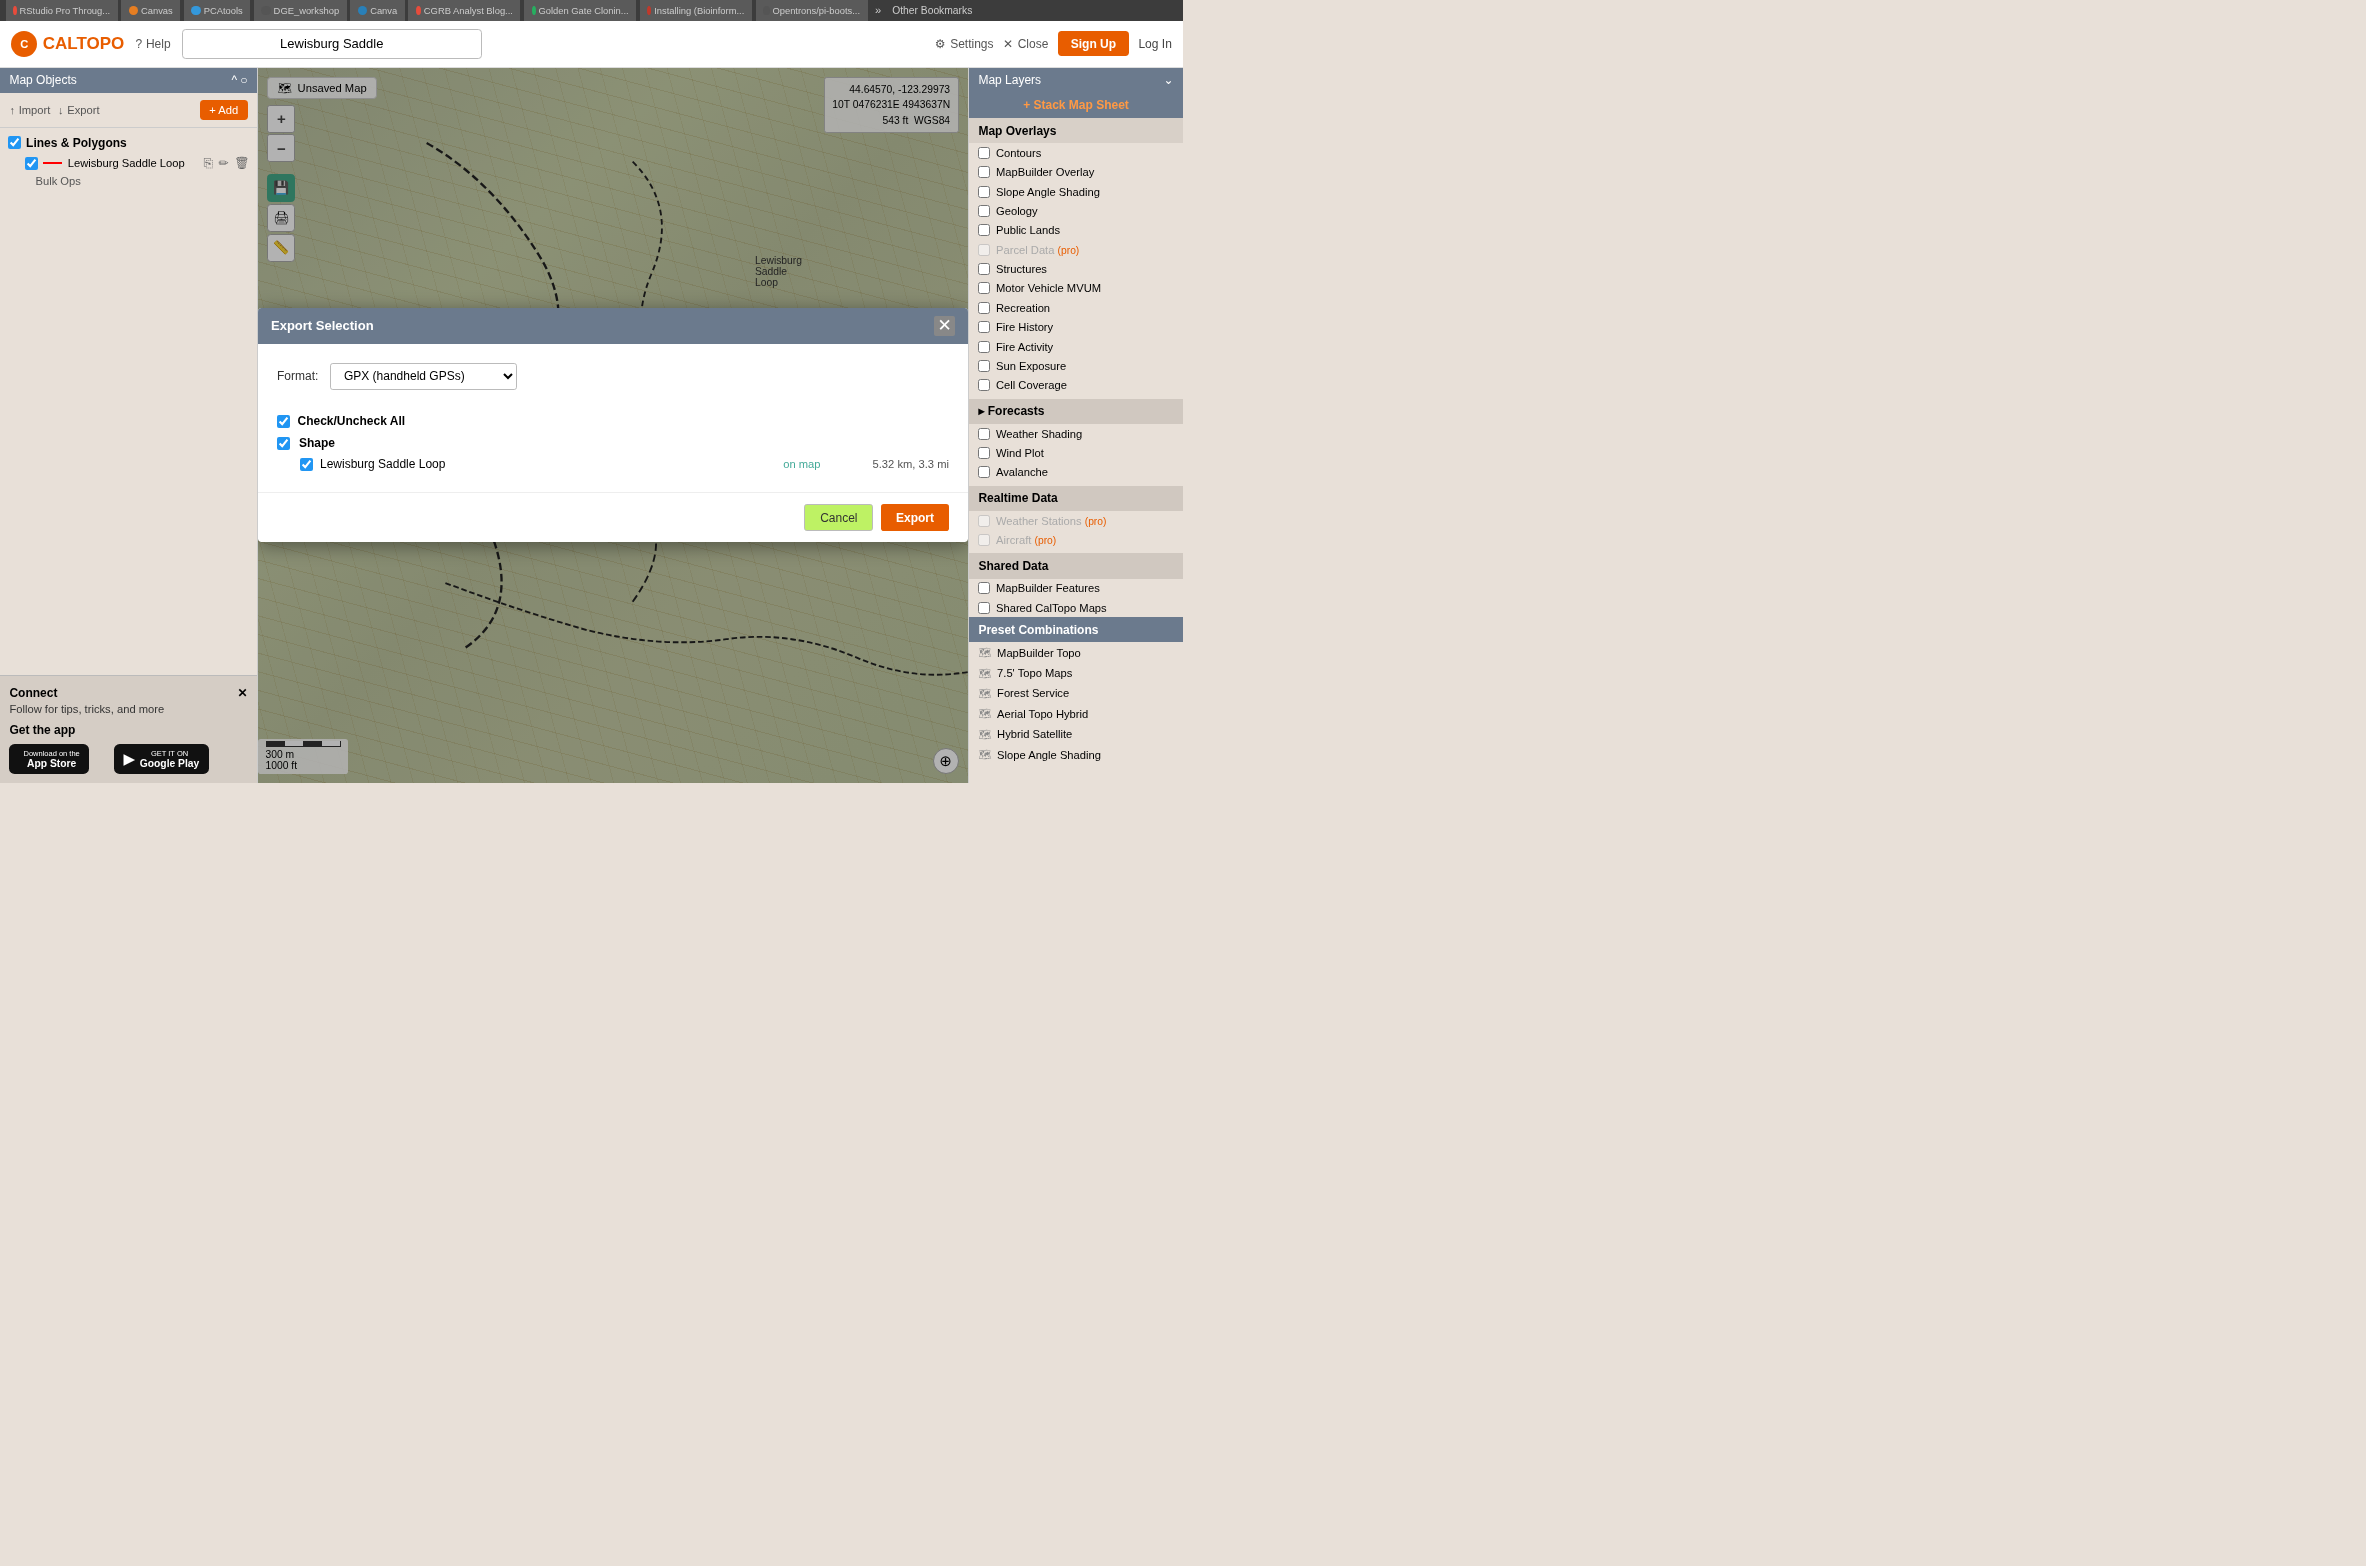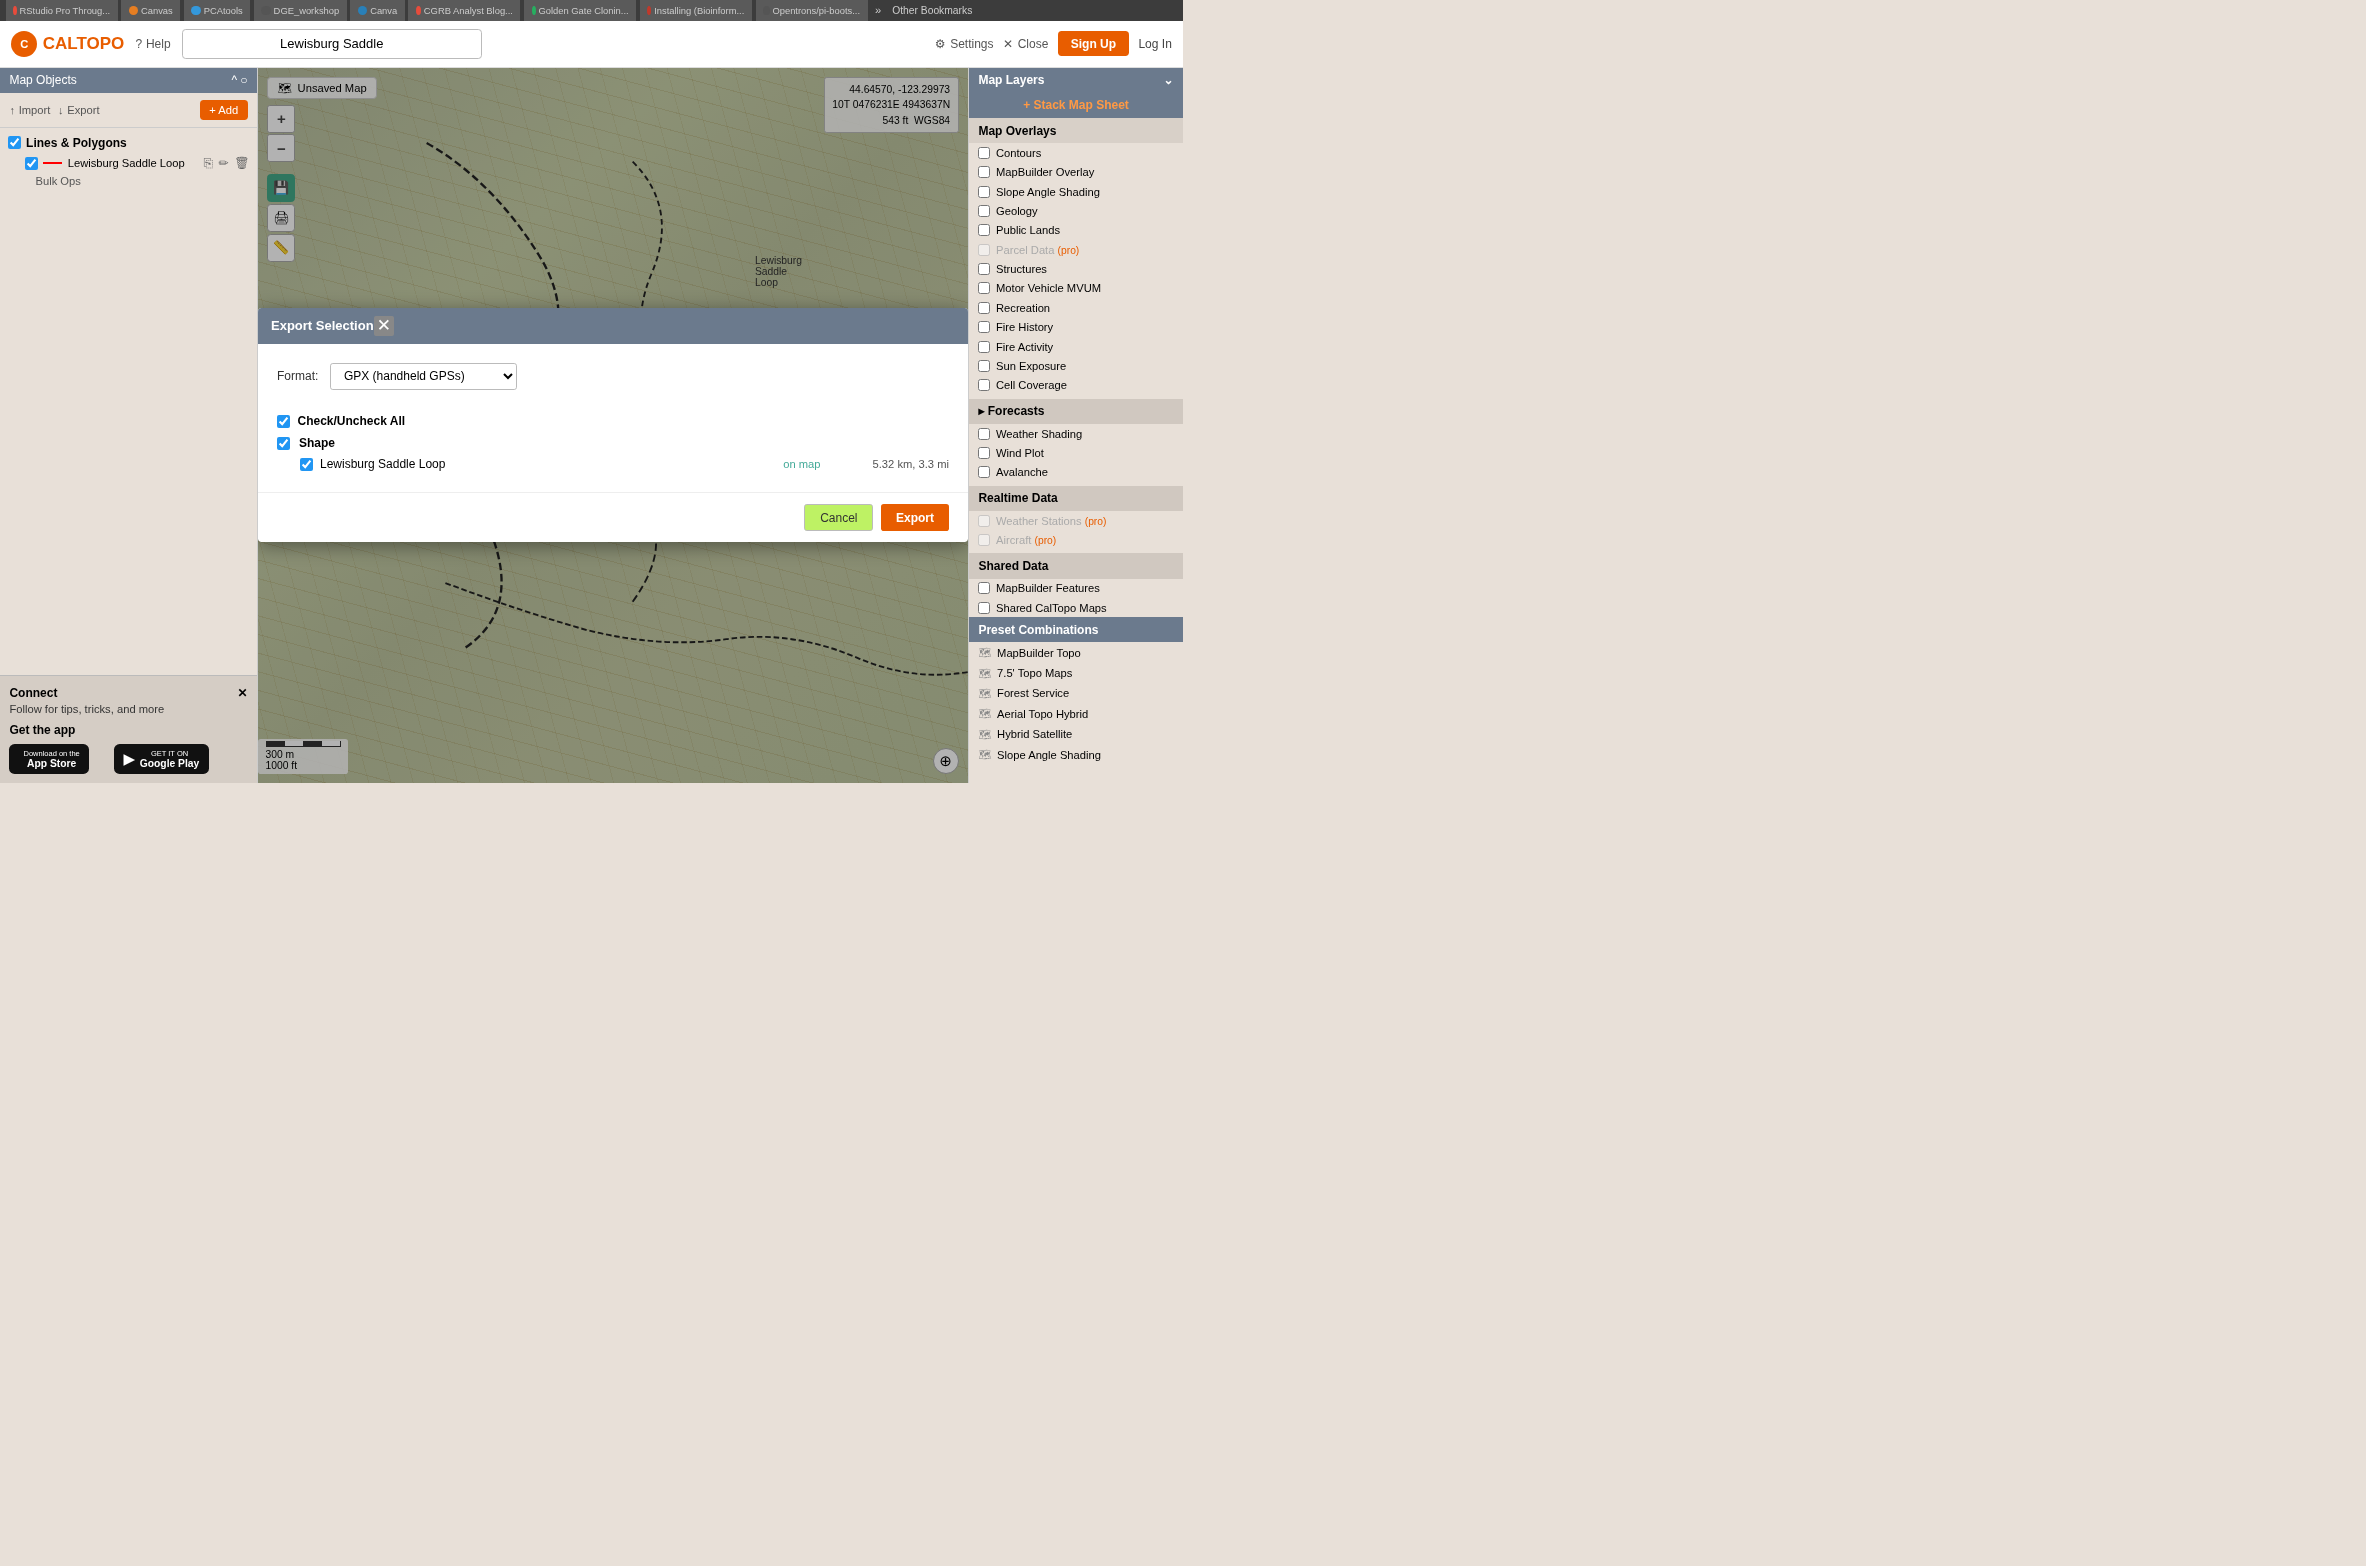--- a/index.html
+++ b/index.html
@@ -264,21 +264,21 @@
       background: #e8e0d8;
       border-left: 0.9px solid #ccc;
       overflow-y: auto;
       font-size: 11.2px;
     }
     .right-header {
       background: #6b7a8d;
       color: white;
       padding: 5.6px 9.4px;
       font-size: 12px;
-      font-weight: bold;
+      font-weight: normal;
       display: flex; justify-content: space-between;
     }
     .stack-map {
       background: #6b7a8d;
       padding: 5.6px 9.4px;
       text-align: center;
     }
     .stack-map-btn {
       color: #ff9944;
       font-size: 12px;
@@ -338,22 +338,23 @@
       box-shadow: 0 3.7px 19px rgba(0,0,0,0.4);
       overflow: hidden;
     }
     .modal-header {
       background: #6b7a8d;
       color: white;
       padding: 7.5px 13px;
       font-size: 13px;
       font-weight: bold;
       display: flex;
-      justify-content: flex-start;
+      justify-content: space-between;
       align-items: center;
+      gap: 21px;
     }
     .modal-close {
       background: none; border: none; color: white; font-size: 17px; cursor: pointer;
       width: 20.6px; height: 20.6px; display: flex; align-items: center; justify-content: center;
       background: #888; border-radius: 1.9px;
     }
     .modal-body { padding: 19px; }
     .format-row { display: flex; align-items: center; gap: 11.2px; margin-bottom: 24px; }
     .format-label { font-size: 12px; color: #333; }
     .format-select {

